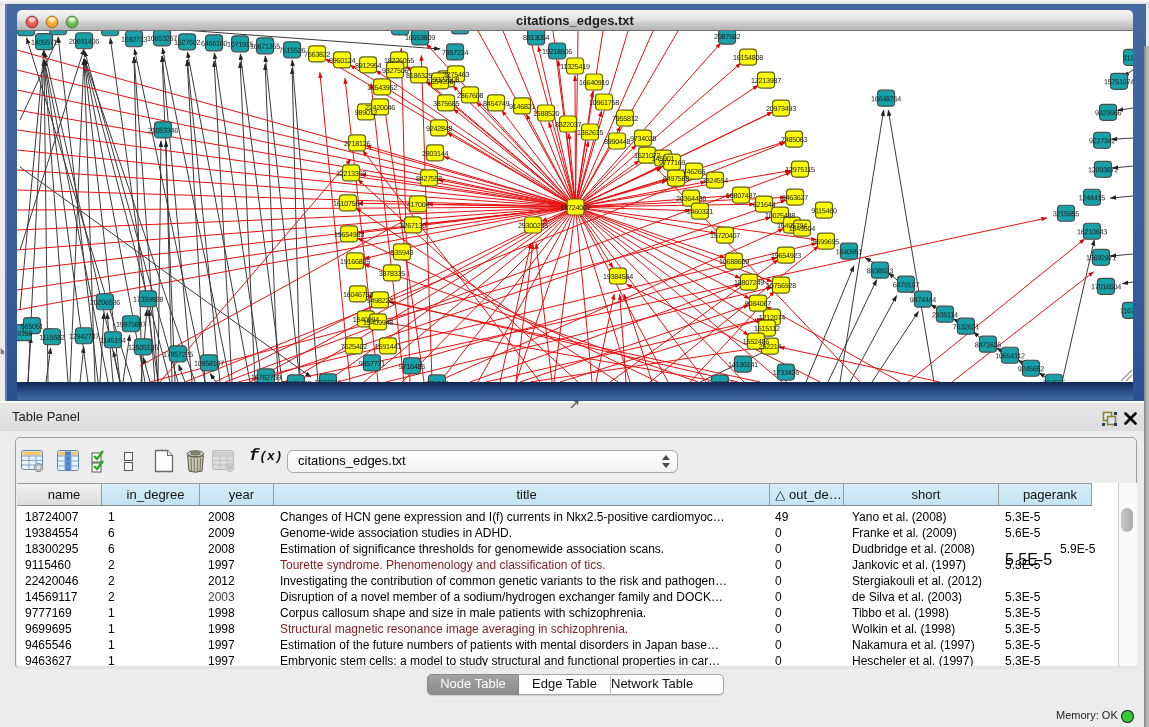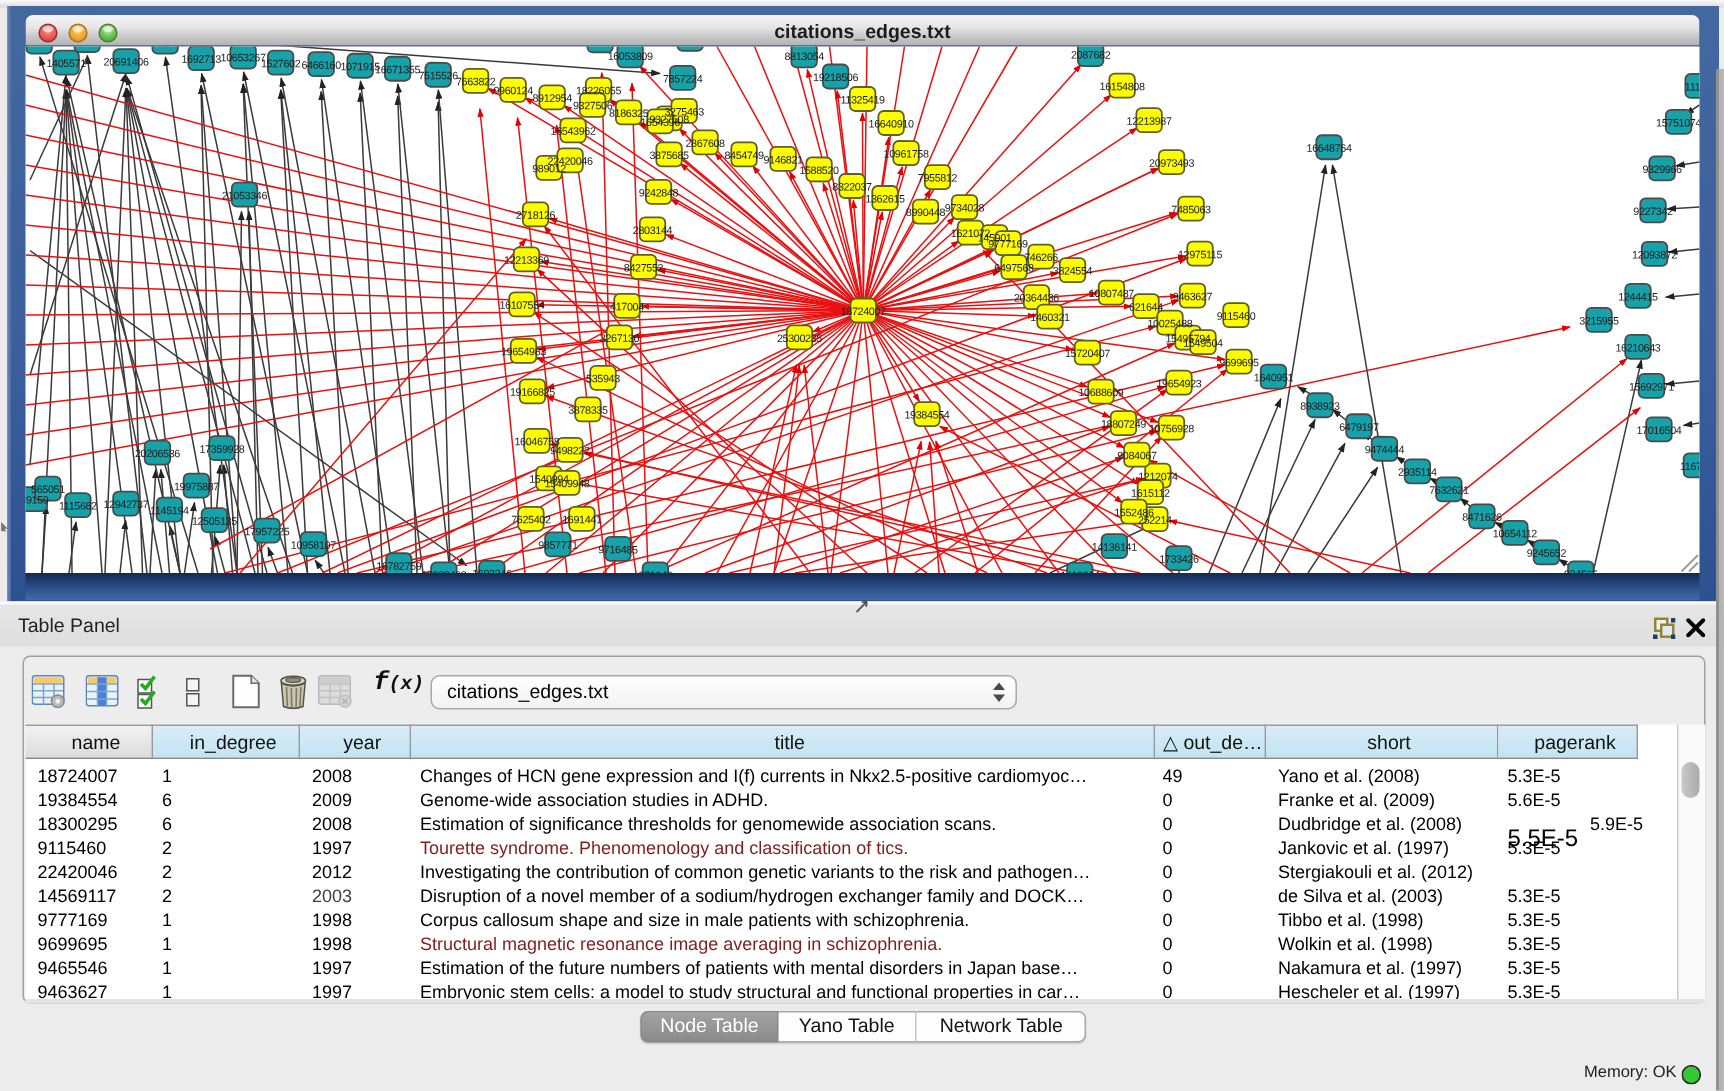--- a/index.html
+++ b/index.html
@@ -731,22 +731,22 @@
 <div style="position:absolute;left:844px;top:654px;width:155px;height:12px;overflow:hidden;font-size:12px;color:#000;line-height:15px;padding-left:8px;box-sizing:border-box;white-space:nowrap">Hescheler et al. (1997)</div>
 <div style="position:absolute;left:999px;top:654px;width:93px;height:12px;overflow:hidden;font-size:12px;color:#000;line-height:15px;padding-left:6px;box-sizing:border-box;white-space:nowrap">5.3E-5</div>
 
 <div class="abs" style="left:1118px;top:483px;width:19px;height:185px;background:#fafafa;border-left:1px solid #c9c9c9;box-sizing:border-box"></div>
 <div class="abs" style="left:1121px;top:508px;width:12px;height:24px;background:linear-gradient(90deg,#c9c9c9,#ababab);border-radius:6px"></div>
 <div class="abs" style="left:17px;top:666px;width:1120px;height:3px;background:#e3e3e3"></div>
 
 <div class="abs" style="left:427px;top:674px;width:297px;height:21px;background:#fdfdfd;border:1px solid #a8a8a8;border-radius:5px;box-sizing:border-box;box-shadow:0 1px 1px rgba(0,0,0,0.15)"></div>
 <div class="abs" style="left:427px;top:674px;width:92px;height:21px;background:linear-gradient(180deg,#a2a2a2,#8b8b8b);border:1px solid #8a8a8a;border-radius:5px 0 0 5px;box-sizing:border-box"></div>
 <div class="abs" style="left:427px;top:674px;width:92px;height:21px;text-align:center;font-size:13px;color:#fff;line-height:20px">Node Table</div>
-<div class="abs" style="left:519px;top:674px;width:92px;height:21px;text-align:center;font-size:13px;color:#111;line-height:20px;border-right:1px solid #c3c3c3;box-sizing:border-box">Yano Table</div>
-<div class="abs" style="left:611px;top:674px;width:113px;height:21px;text-align:center;font-size:13px;color:#111;line-height:20px">Network Table</div>
+<div class="abs" style="left:519px;top:674px;width:92px;height:21px;text-align:center;font-size:13px;color:#111;line-height:20px;border-right:1px solid #c3c3c3;box-sizing:border-box">Edge Table</div>
+<div class="abs" style="left:611px;top:674px;width:113px;height:21px;font-size:13px;color:#111;line-height:20px">Network Table</div>
 
 <div class="abs" style="left:1056px;top:709px;font-size:11px;color:#222">Memory: OK</div>
 <svg class="abs" style="left:1121px;top:710px" width="13" height="13" viewBox="0 0 13 13">
     <circle cx="6.5" cy="6.5" r="6" fill="#35c935" stroke="#2a2a2a" stroke-width="1.1"></circle>
   </svg>
 
 <div class="abs" style="left:1144px;top:46px;width:5px;height:681px;background:#909090"></div>
 <div class="abs" style="left:1146px;top:46px;width:3px;height:681px;background:#b5b5b5"></div>
 
 <svg class="abs" style="left:570px;top:400px" width="10" height="9" viewBox="0 0 10 9">

